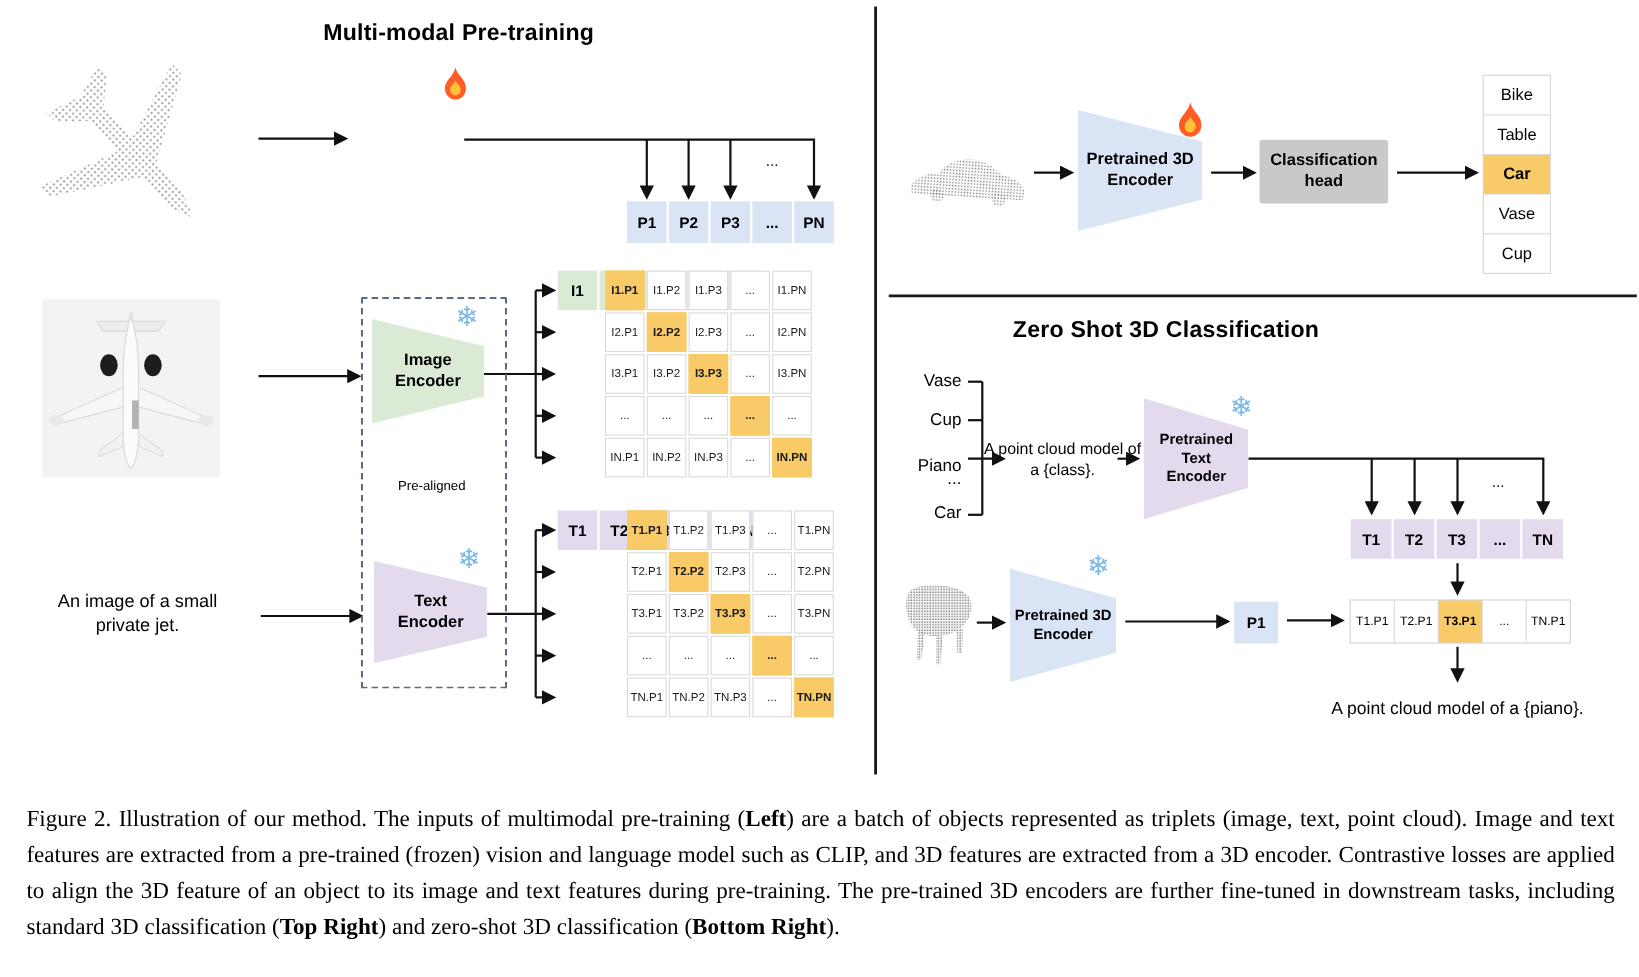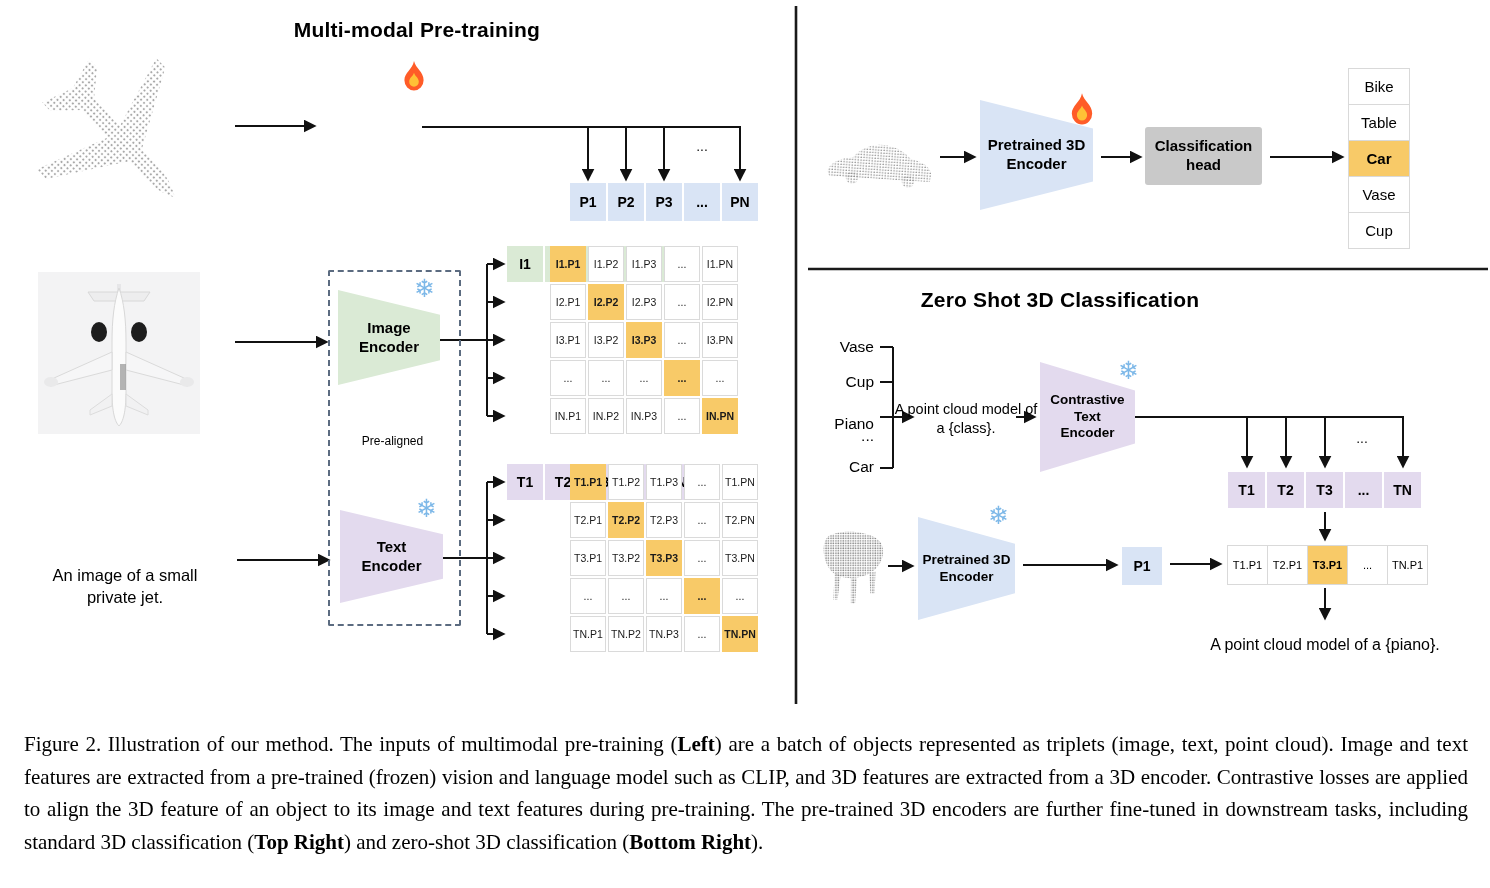--- a/index.html
+++ b/index.html
@@ -140,21 +140,21 @@
       <polygon points="74,80 16,106 12,114 74,98" fill="#f6f6f7" stroke="#dadada" stroke-width="1"></polygon>
       <polygon points="88,80 146,106 150,114 88,98" fill="#f6f6f7" stroke="#dadada" stroke-width="1"></polygon>
       <ellipse cx="13" cy="110" rx="7" ry="5" fill="#e9e9ea"></ellipse>
       <ellipse cx="149" cy="110" rx="7" ry="5" fill="#e9e9ea"></ellipse>
       <polygon points="74,122 52,138 52,143 74,134" fill="#f1f1f2" stroke="#dcdcdc" stroke-width="1"></polygon>
       <polygon points="88,122 110,138 110,143 88,134" fill="#f1f1f2" stroke="#dcdcdc" stroke-width="1"></polygon>
       <rect x="82" y="92" width="6" height="26" fill="#8c8c8c" opacity="0.65"></rect>
     </svg>
   </div>
 
-  <div class="plain-text" style="left:25px;top:564px;width:200px;font-size:16.5px;line-height:1.35;">An image of a small
+  <div class="plain-text" style="left:25px;top:536px;width:200px;font-size:16.5px;line-height:1.35;">An image of a small
 private jet.</div>
 
   <svg class="emoji" style="left:401px;top:60px;" width="26" height="32" viewBox="0 0 24 30">
     <path d="M12,1 C13.5,8 21,11 21,19 A9,9.6 0 0 1 3,19 C3,12 10.5,9 12,1 Z" fill="#ff5c28"></path>
     <path d="M12,12 C13,15.5 16.5,16.5 16.5,20.5 A4.5,4.6 0 0 1 7.5,20.5 C7.5,16.5 11,15.5 12,12 Z" fill="#ffc136"></path>
   </svg>
 
   <div class="cells-row p-row" style="left:570px;top:183px;">
       <div class="cell">P1</div>
       <div class="cell">P2</div>
@@ -283,21 +283,21 @@
       <div class="cell">Vase</div>
       <div class="cell">Cup</div>
       <div class="cell">Piano</div>
       <div class="cell">...</div>
       <div class="cell">Car</div>
     </div>
 
   <div class="plain-text" style="left:890px;top:400px;width:152px;font-size:14.5px;line-height:1.3;">A point cloud model of
 a {class}.</div>
 
-  <div class="trap purple-bg" style="left:1040px;top:362px;width:95px;height:110px;font-size:13.5px;">Contrastive Text
+  <div class="trap purple-bg" style="left:1040px;top:362px;width:95px;height:110px;font-size:13.5px;">Pretrained Text
 Encoder</div>
   <span class="emoji snow" style="left:1118px;top:358px;">❄</span>
   <div class="dots" style="left:1340px;top:430px;width:44px;">...</div>
 
   <div class="cells-row tn-row" style="left:1228px;top:472px;">
       <div class="cell">T1</div>
       <div class="cell">T2</div>
       <div class="cell">T3</div>
       <div class="cell">...</div>
       <div class="cell">TN</div>

